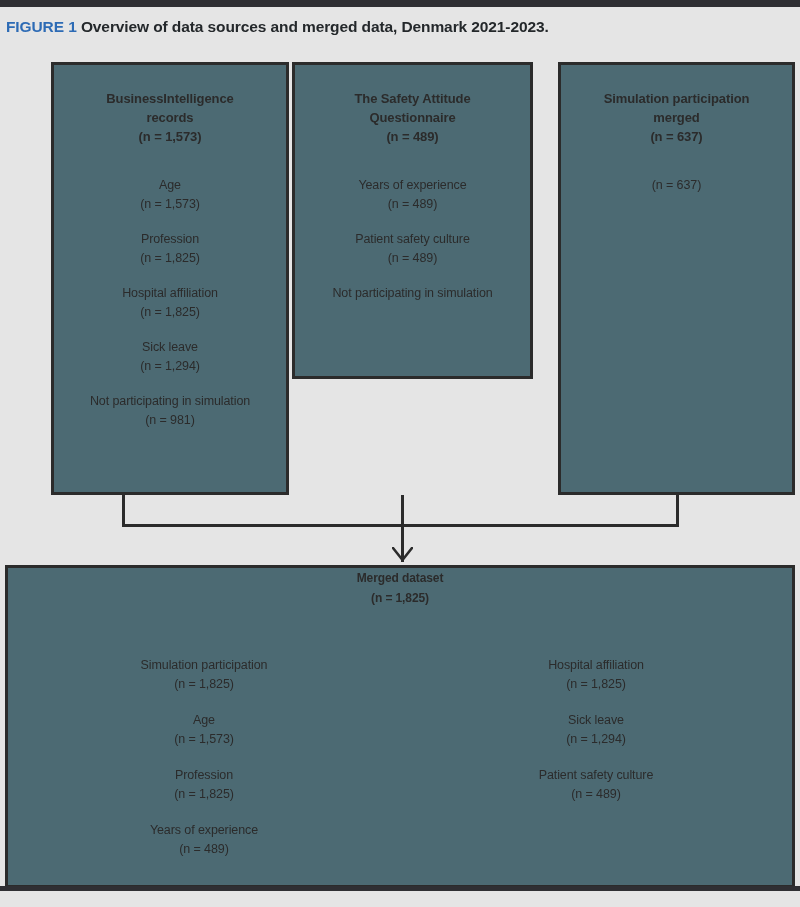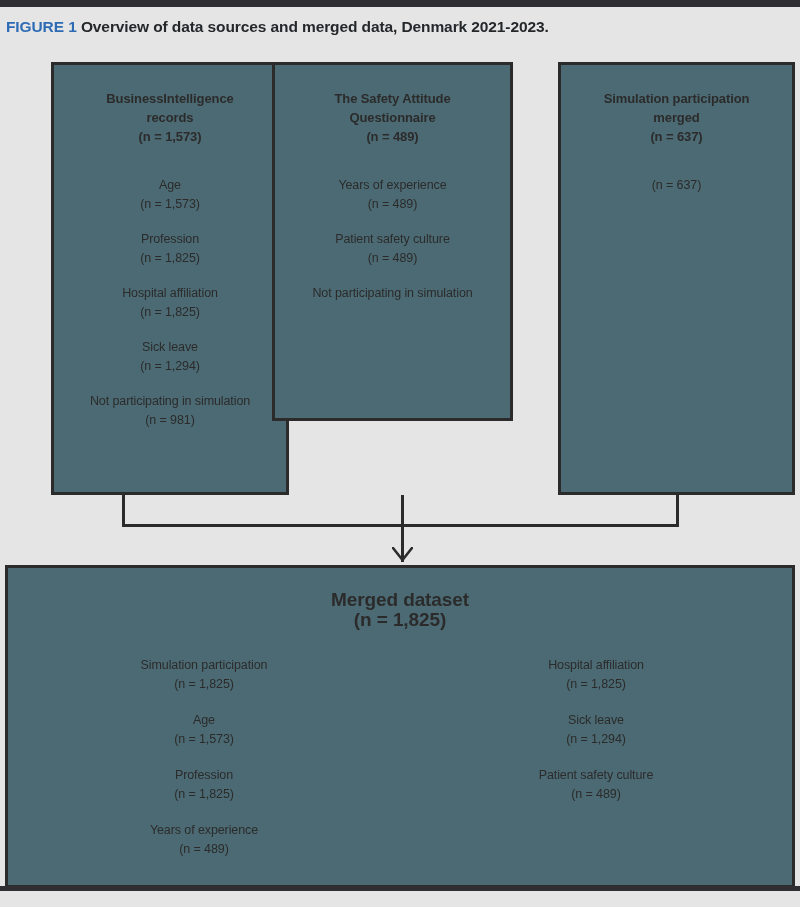--- a/index.html
+++ b/index.html
@@ -28,41 +28,41 @@
 
   
   .box{
     position:absolute;
     border:3px solid #2b2b2b;
     background:#4c6a73;
     box-sizing:border-box;
     text-align:center;
   }
   #box-bi   {left:5px;  top:62px; width:238px; height:433px;margin-left:46px;}
-  #box-saq  {left:272px;top:62px; width:241px; height:359px;}
+  #box-saq  {left:292px;top:62px; width:241px; height:317px;}
   #box-sim  {left:558px;top:62px; width:237px; height:433px;}
   #box-merged{left:5px; top:565px;width:790px;height:323px;}
 
   .bhead{
     font-size:13px;font-weight:bold;line-height:19px;
     margin:24px 18px 0 18px;letter-spacing:-0.1px;
   }
   .bhead .n{font-weight:bold;}
   .bitem{
     font-size:12.5px;line-height:19px;margin:16px 12px 0 12px;
     letter-spacing:-0.1px;
   }
   .bitem.first{margin-top:30px;}
   .bitem .lbl{display:block;}
   .bitem .n{display:block;}
 
   
   .merged-head{
-    font-size:19px;font-weight:bold;line-height:20px;
-    margin-top:22px;text-align:center;letter-spacing:-0.1px;
+    font-size:12px;font-weight:bold;line-height:20px;
+    text-align:center;letter-spacing:-0.1px;
   }
   .merged-cols{
     position:absolute;left:0;top:88px;width:100%;
     display:flex;
   }
   .mcol{flex:1 1 50%;text-align:center;}
   .mcol .mitem{font-size:12.5px;line-height:19px;margin-bottom:17px;letter-spacing:-0.1px;}
   .mcol .mitem .lbl{display:block;}
   .mcol .mitem .n{display:block;}
 

